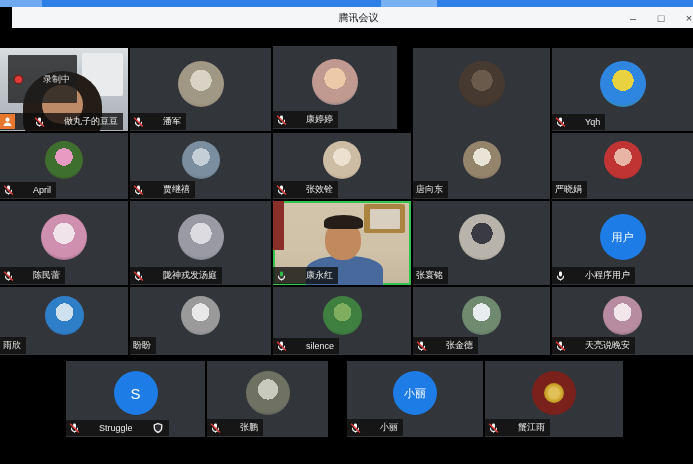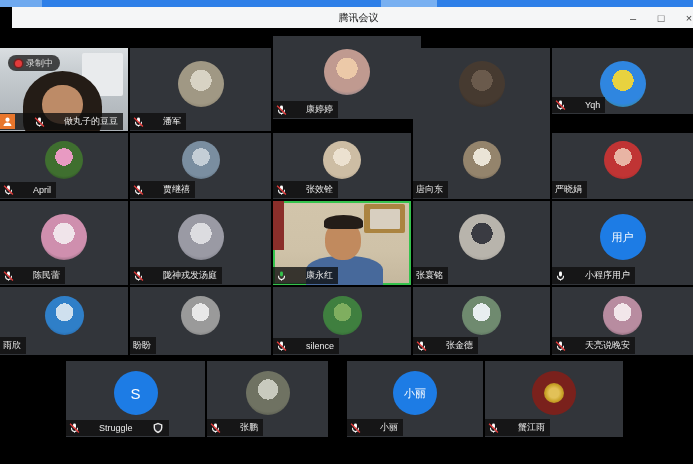--- a/index.html
+++ b/index.html
@@ -18,22 +18,22 @@
   .tile.active{box-shadow:inset 0 0 0 2px var(--speak,#35c24d);}
   .avatar{position:absolute;left:50%;border-radius:50%;display:flex;align-items:center;justify-content:center;}
   .init{color:#fff;line-height:1;}
   .emblem{position:absolute;width:46%;height:46%;border-radius:50%;
           background:radial-gradient(circle,#e2c158 0 35%,#c9a227 60%,#8a6a1a 100%);}
   .label{position:absolute;left:0;bottom:1px;display:flex;align-items:center;gap:19px;
          background:rgba(14,14,14,0.78);padding:2px 5px 2px 3px;max-width:97%;box-sizing:border-box;}
   .nm{color:#ececec;font-size:9px;white-space:nowrap;overflow:hidden;}
   .mic,.badge{flex:0 0 auto;display:block;}
   .member{flex:0 0 auto;width:15px;height:15px;background:#e8762c;display:flex;align-items:center;justify-content:center;margin:-2px 0 -2px -3px;}
-  .recpill{position:absolute;left:8px;top:27px;height:16px;display:flex;align-items:center;gap:4px;
-           background:rgba(30,30,30,0.8);border-radius:8px;padding:0 7px;z-index:5;}
+  .recpill{position:absolute;left:8px;top:27px;height:16px;display:flex;align-items:center;gap:21px;
+           background:rgba(30,30,30,0.8);border-radius:1px;padding:16px 7px;z-index:5;}
   .recdot{width:7px;height:7px;border-radius:50%;background:var(--rec,#e23b3b);box-shadow:0 0 0 1.5px rgba(120,30,30,.9);}
   .rectext{color:#d8d8d8;font-size:9px;}
   .scene-shape{position:absolute;}
 </style>
 </head>
 <body>
 
 <div class="window">
   <div class="accent"></div>
   <div class="titlebar">
@@ -74,21 +74,21 @@
         <div class="label">
           <svg class="mic" width="11" height="12" viewBox="0 0 12 12">
     <rect x="4.4" y="1" width="3.2" height="5.6" rx="1.6" fill="#ffffff"></rect>
     <path d="M2.8 5.6v1a3.2 3.2 0 0 0 6.4 0v-1" fill="none" stroke="#fff" stroke-width="1.1"></path>
     <line x1="6" y1="9.6" x2="6" y2="11" stroke="#fff" stroke-width="1.1"></line>
             <line x1="1.2" y1="1.4" x2="10.8" y2="11" stroke="#e23b3b" stroke-width="1.5"></line>
           </svg>
           <span class="nm">潘军</span>
         </div>
       </div>
-      <div class="tile" style="left: 273px; top: 8px; width: 124px; height: 83px; padding-left: 24px;">
+      <div class="tile" style="left: 273px; top: 18px; width: 124px; height: 83px;">
         <div class="avatar" style="height: 46px; width: 46px; top: 13px; margin-left: -23px; background: radial-gradient(circle at 50% 42%, rgb(236, 201, 168) 0px, rgb(236, 201, 168) 30%, rgb(192, 154, 144) 30%, rgb(192, 154, 144) 66%, rgb(74, 90, 116) 100%);"></div>
         <div class="label">
           <svg class="mic" width="11" height="12" viewBox="0 0 12 12">
     <rect x="4.4" y="1" width="3.2" height="5.6" rx="1.6" fill="#ffffff"></rect>
     <path d="M2.8 5.6v1a3.2 3.2 0 0 0 6.4 0v-1" fill="none" stroke="#fff" stroke-width="1.1"></path>
     <line x1="6" y1="9.6" x2="6" y2="11" stroke="#fff" stroke-width="1.1"></line>
             <line x1="1.2" y1="1.4" x2="10.8" y2="11" stroke="#e23b3b" stroke-width="1.5"></line>
           </svg>
           <span class="nm">康婷婷</span>
         </div>
@@ -98,21 +98,21 @@
         <div class="label">
           <svg class="mic" width="11" height="12" viewBox="0 0 12 12">
     <rect x="4.4" y="1" width="3.2" height="5.6" rx="1.6" fill="#ffffff"></rect>
     <path d="M2.8 5.6v1a3.2 3.2 0 0 0 6.4 0v-1" fill="none" stroke="#fff" stroke-width="1.1"></path>
     <line x1="6" y1="9.6" x2="6" y2="11" stroke="#fff" stroke-width="1.1"></line>
             <line x1="1.2" y1="1.4" x2="10.8" y2="11" stroke="#e23b3b" stroke-width="1.5"></line>
           </svg>
           <span class="nm">杨俊萍</span>
         </div>
       </div>
-      <div class="tile" style="left: 552px; top: 20px; width: 141px; height: 66px;">
+      <div class="tile" style="left: 552px; top: 20px; width: 141px; height: 83px;">
         <div class="avatar" style="height: 46px; width: 46px; top: 13px; margin-left: -23px; background: radial-gradient(circle at 50% 42%, rgb(232, 210, 63) 0px, rgb(232, 210, 63) 30%, rgb(47, 134, 224) 30%, rgb(47, 134, 224) 66%, rgb(63, 143, 63) 100%);"></div>
         <div class="label">
           <svg class="mic" width="11" height="12" viewBox="0 0 12 12">
     <rect x="4.4" y="1" width="3.2" height="5.6" rx="1.6" fill="#ffffff"></rect>
     <path d="M2.8 5.6v1a3.2 3.2 0 0 0 6.4 0v-1" fill="none" stroke="#fff" stroke-width="1.1"></path>
     <line x1="6" y1="9.6" x2="6" y2="11" stroke="#fff" stroke-width="1.1"></line>
             <line x1="1.2" y1="1.4" x2="10.8" y2="11" stroke="#e23b3b" stroke-width="1.5"></line>
           </svg>
           <span class="nm">Yqh</span>
         </div>

